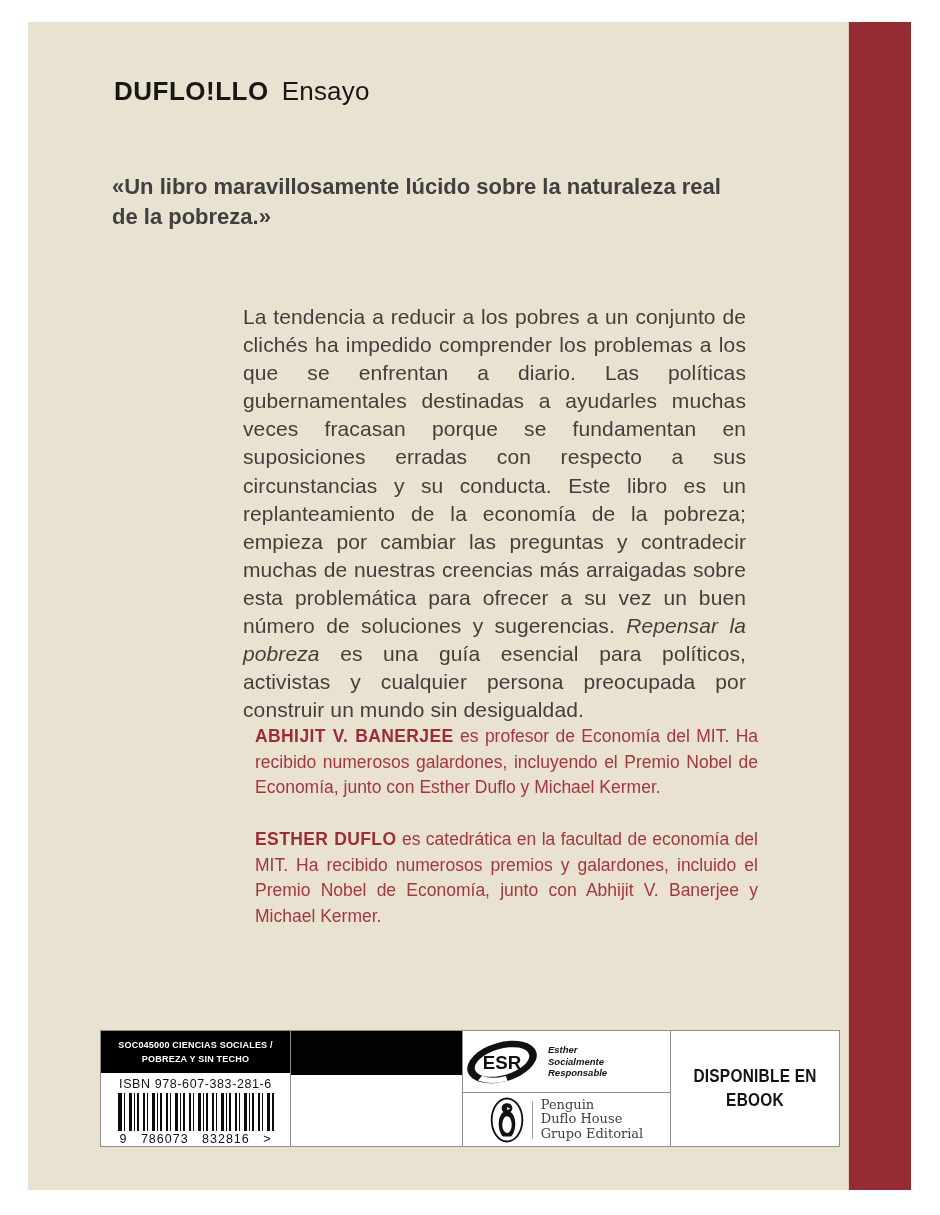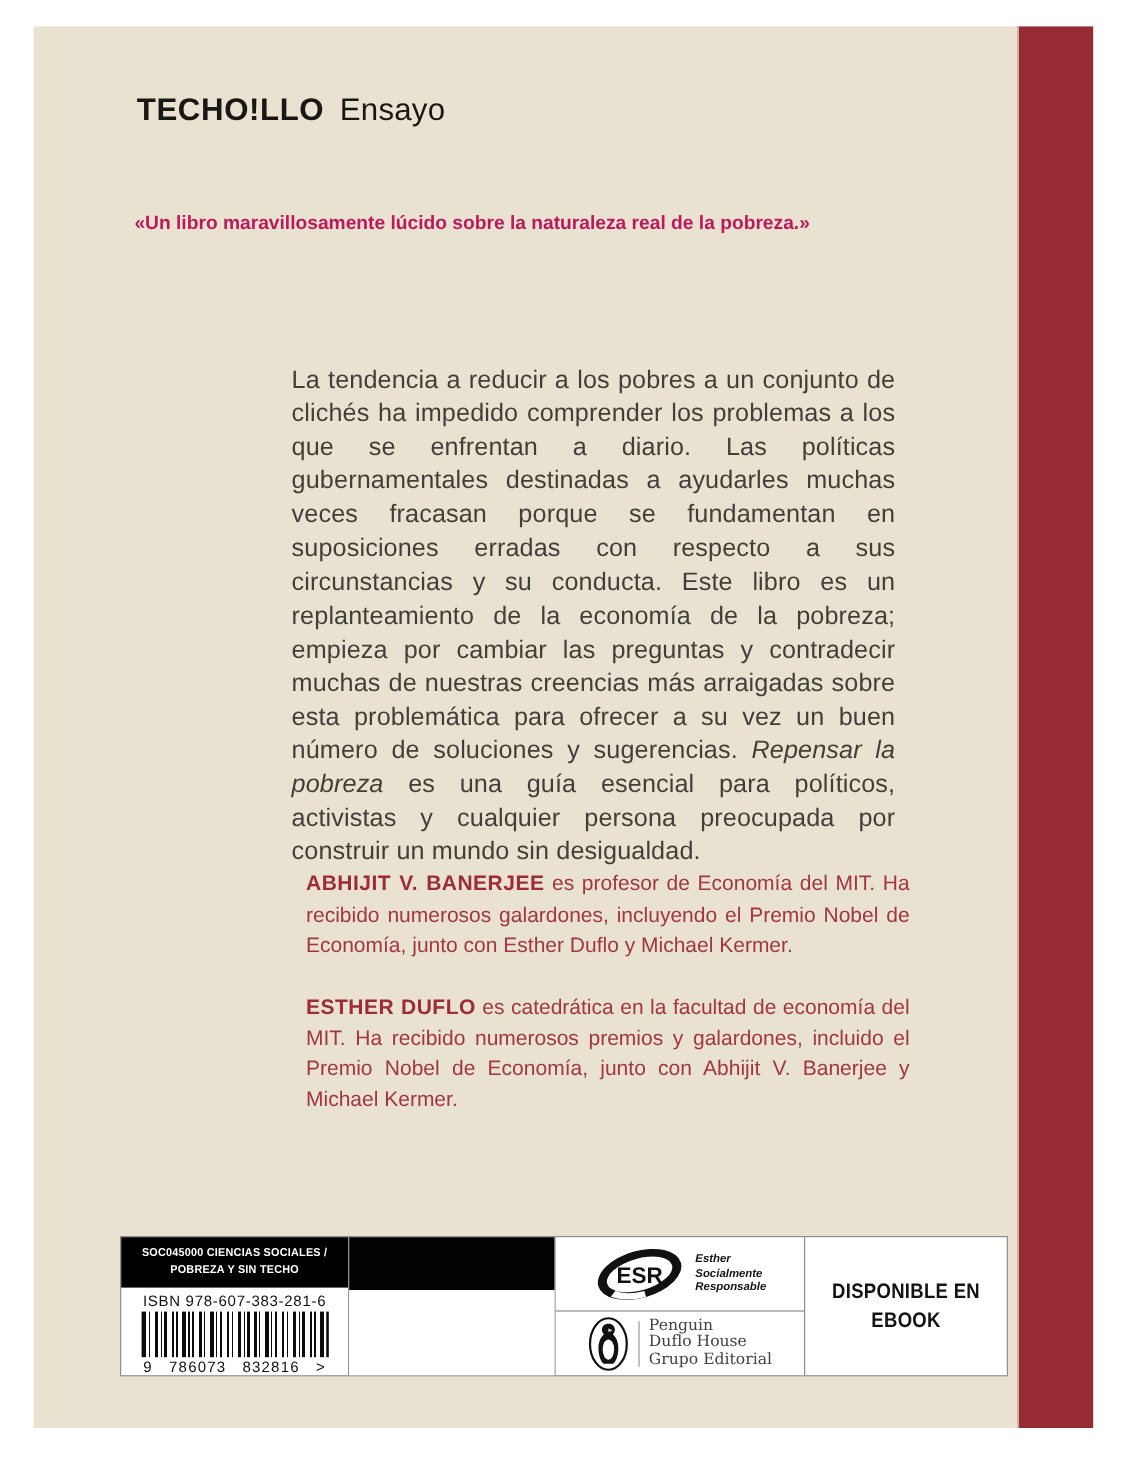--- a/index.html
+++ b/index.html
@@ -8,21 +8,21 @@
 
   .page { position:relative; width:940px; height:1215px; background:#ffffff; overflow:hidden; }
 
   .cover { position:absolute; left:28px; top:22px; width:820px; height:1168px; background:#e9e2d1; }
   .spine { position:absolute; left:848px; top:22px; width:63px; height:1168px; background:#972b33; border-left:1px solid #d9d0bd; }
 
   .brand { position:absolute; left:114px; top:76px; font-size:26px; color:#171714; letter-spacing:0.5px; }
   .brand .logo { font-weight:800; }
   .brand .collection { font-weight:400; margin-left:13px; letter-spacing:0.2px; }
 
-  .quote-block { position:absolute; left:112px; top:172px; width:640px; color:#be185d; font-weight:700; font-size:16px; line-height:30px; }
+  .quote-block { position:absolute; left:112px; top:172px; width:640px; color:#404040; font-weight:700; font-size:22px; line-height:30px; }
   .quote-attrib { text-align:right; }
 
   .synopsis { position:absolute; left:243px; top:303px; width:503px; font-size:21px; line-height:28.1px; color:#403f3a; text-align:justify; letter-spacing:0.1px; }
   .synopsis .book-title { font-style:italic; }
 
   .bio { position:absolute; left:255px; width:503px; font-size:17.5px; line-height:25.5px; color:#a23740; text-align:justify; }
   .bio .bio-name { font-weight:700; color:#9d2c34; letter-spacing:0.4px; }
   .bio-1 { top:724px; }
   .bio-2 { top:827px; }
 
@@ -46,39 +46,39 @@
       #0c0c0c 4px 5px, #fff 5px 9px,
       #0c0c0c 9px 12px, #fff 12px 14px,
       #0c0c0c 14px 15px, #fff 15px 17px,
       #0c0c0c 17px 19px, #fff 19px 23px);
     border-left:2px solid #0c0c0c; border-right:2px solid #0c0c0c; }
   .barcode-digits { font-size:12.5px; color:#111; word-spacing:9px; letter-spacing:1px; margin-top:1px; }
 
   .blank-band { height:44px; background:#020202; }
   .blank-rest { flex:1; background:#fff; }
 
-  .esr-row { height:62px; border-bottom:1px solid #8e8e8e; display:flex; align-items:center; justify-content:center; gap:7px; }
+  .esr-row { height:62px; border-bottom:1px solid #8e8e8e; display:flex; align-items:center; gap:7px; }
   .esr-tagline { font-size:9.5px; font-weight:700; font-style:italic; line-height:1.2; color:#141414; }
   .prh-row { flex:1; display:flex; align-items:center; justify-content:center; gap:8px; }
   .prh-divider { width:1px; height:38px; background:#9a9a9a; }
   .prh-text { font-family:"DejaVu Serif", serif; font-size:13px; line-height:1.12; color:#404040; }
 
   .ebook-box { text-align:center; font-weight:700; font-size:17.5px; line-height:1.35; color:#131313; transform:scaleX(0.88); letter-spacing:0.3px; }
   .ebook-box span { display:block; }
 </style>
 </head>
 <body>
 
 <div class="page">
 
   <div class="cover"></div>
   <div class="spine"></div>
 
   <div class="brand">
-    <span class="logo">TECHO!LLO</span><span class="collection">Ensayo</span>
+    <span class="logo">DUFLO!LLO</span><span class="collection">Ensayo</span>
   </div>
 
   <div class="quote-block">
     <div class="quote-text">«Un libro maravillosamente lúcido sobre la naturaleza real de la pobreza.»</div>
   </div>
 
   <div class="synopsis"><span>La tendencia a reducir a los pobres a un conjunto de clichés ha impedido comprender los problemas a los que se enfrentan a diario. Las políticas gubernamentales destinadas a ayudarles muchas veces fracasan porque se fundamentan en suposiciones erradas con respecto a sus circunstancias y su conducta. Este libro es un replanteamiento de la economía de la pobreza; empieza por cambiar las preguntas y contradecir muchas de nuestras creencias más arraigadas sobre esta problemática para ofrecer a su vez un buen número de soluciones y sugerencias. </span><span class="book-title">Repensar la pobreza</span><span> es una guía esencial para políticos, activistas y cualquier persona preocupada por construir un mundo sin desigualdad.</span></div>
 
   <div class="bio bio-1"><span class="bio-name">ABHIJIT V. BANERJEE</span><span> es profesor de Economía del MIT. Ha recibido numerosos galardones, incluyendo el Premio Nobel de Economía, junto con Esther Duflo y Michael Kermer.</span></div>
 

